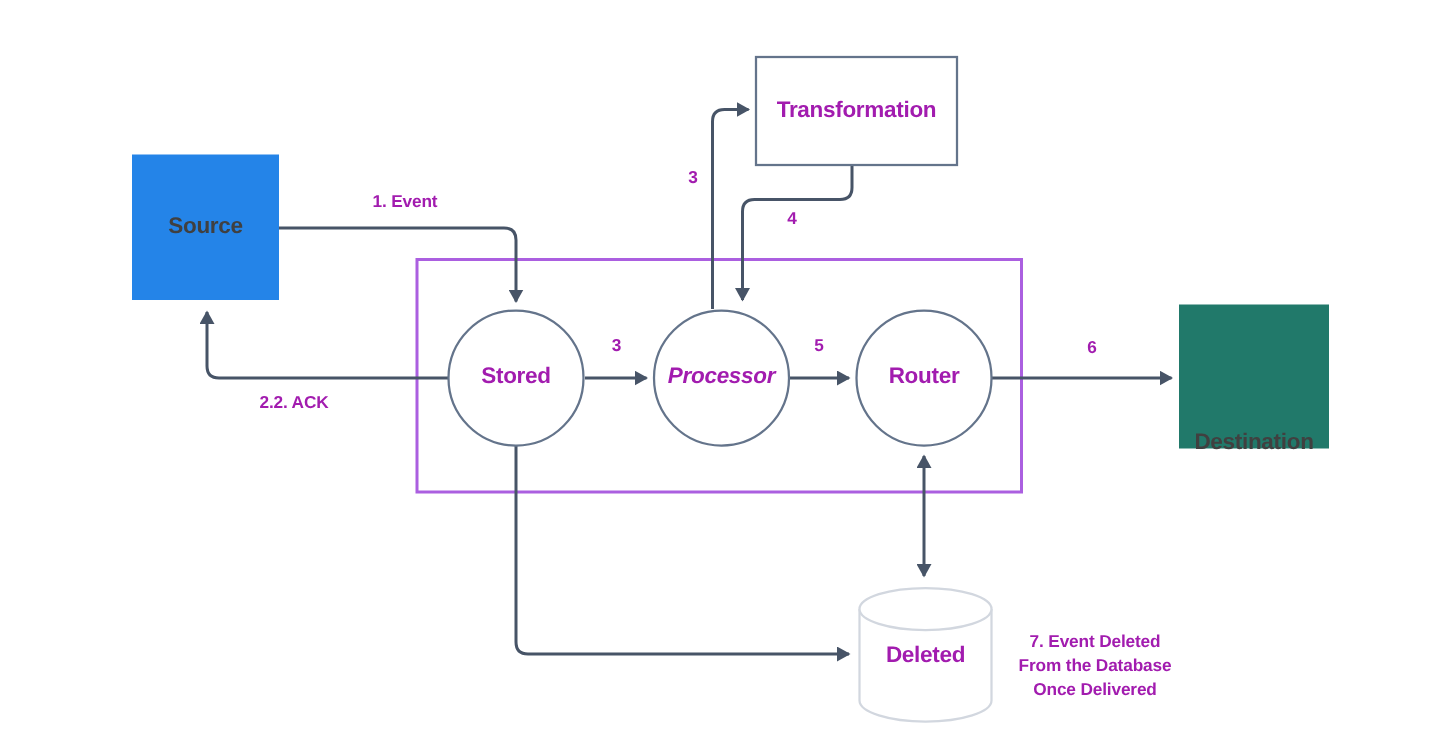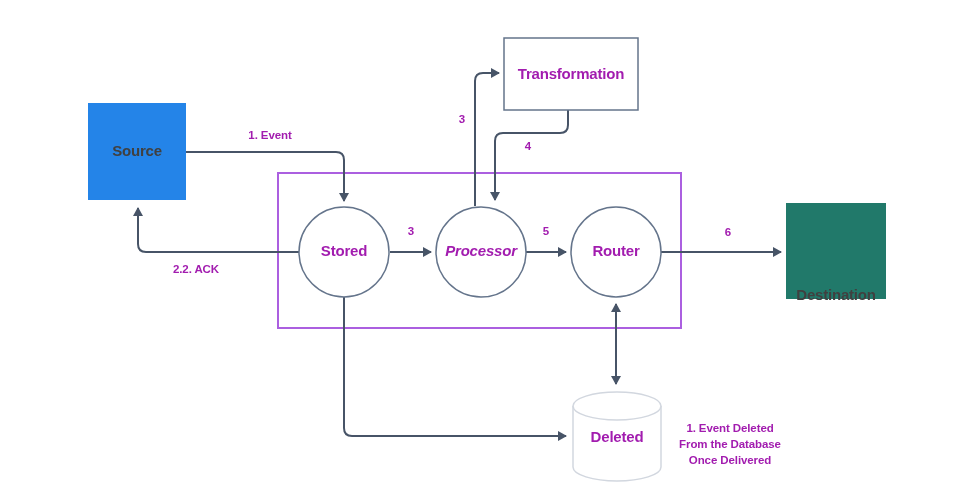--- a/index.html
+++ b/index.html
@@ -98,18 +98,18 @@
   <div class="lbl pos-ack">2.2. ACK</div>
   <div class="lbl pos-3v">3</div>
   <div class="lbl pos-4">4</div>
   <div class="lbl pos-3h">3</div>
   <div class="lbl pos-5">5</div>
   <div class="lbl pos-6">6</div>
 
 
 
   <div class="lbl pos-del-db">
-    <div>1. Event Deleted</div>
+    <div>7. Event Deleted</div>
     <div>From the Database</div>
     <div>Once Delivered</div>
   </div>
 
 </div>
 
 </body></html>

